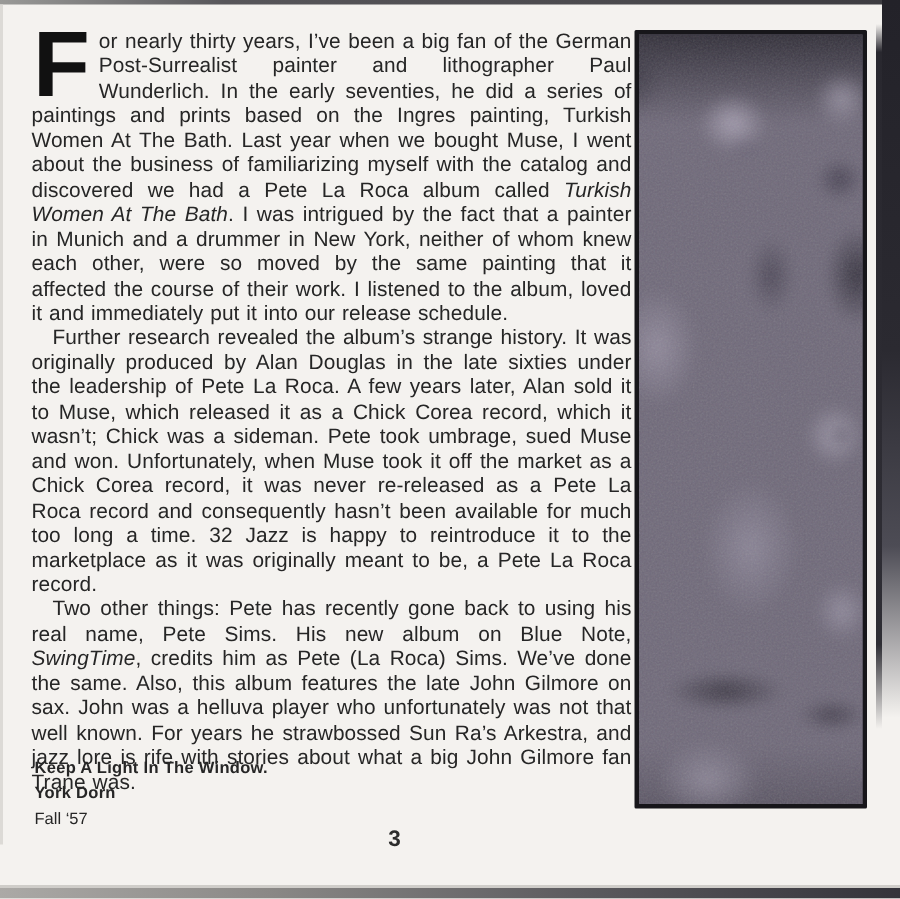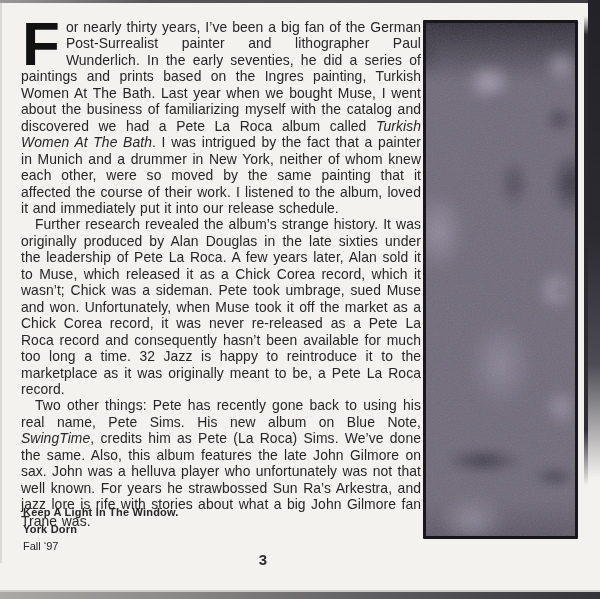--- a/index.html
+++ b/index.html
@@ -82,21 +82,21 @@
 
   <div class="text-col">
       <p><span class="dropcap">F</span><span>or nearly thirty years, I’ve been a big fan of the German Post-Surrealist painter and lithographer Paul Wunderlich. In the early seventies, he did a series of paintings and prints based on the Ingres painting, Turkish Women At The Bath. Last year when we bought Muse, I went about the business of familiarizing myself with the catalog and discovered we had a Pete La Roca album called </span><span class="italic">Turkish Women At The Bath</span><span>. I was intrigued by the fact that a painter in Munich and a drummer in New York, neither of whom knew each other, were so moved by the same painting that it affected the course of their work. I listened to the album, loved it and immediately put it into our release schedule.</span></p>
       <p class="indent"><span>Further research revealed the album’s strange history. It was originally produced by Alan Douglas in the late sixties under the leadership of Pete La Roca. A few years later, Alan sold it to Muse, which released it as a Chick Corea record, which it wasn’t; Chick was a sideman. Pete took umbrage, sued Muse and won. Unfortunately, when Muse took it off the market as a Chick Corea record, it was never re-released as a Pete La Roca record and consequently hasn’t been available for much too long a time. 32 Jazz is happy to reintroduce it to the marketplace as it was originally meant to be, a Pete La Roca record.</span></p>
       <p class="indent"><span>Two other things: Pete has recently gone back to using his real name, Pete Sims. His new album on Blue Note, </span><span class="italic">SwingTime</span><span>, credits him as Pete (La Roca) Sims. We’ve done the same. Also, this album features the late John Gilmore on sax. John was a helluva player who unfortunately was not that well known. For years he strawbossed Sun Ra’s Arkestra, and jazz lore is rife with stories about what a big John Gilmore fan Trane was.</span></p>
     </div>
 
   <div class="signoff">
     <p class="bold">Keep A Light In The Window.</p>
     <p class="bold">York Dorn</p>
-    <p class="plain">Fall ‘97</p>
+    <p class="plain">Fall ‘57</p>
   </div>
 
   <div class="page-number">3</div>
 
   <div class="photo">
     <div class="photo-img"></div>
     <svg class="photo-grain" xmlns="http://www.w3.org/2000/svg">
       <filter id="grainF">
         <feTurbulence type="fractalNoise" baseFrequency="0.8" numOctaves="2" stitchTiles="stitch"></feTurbulence>
         <feColorMatrix type="saturate" values="0.35"></feColorMatrix>

